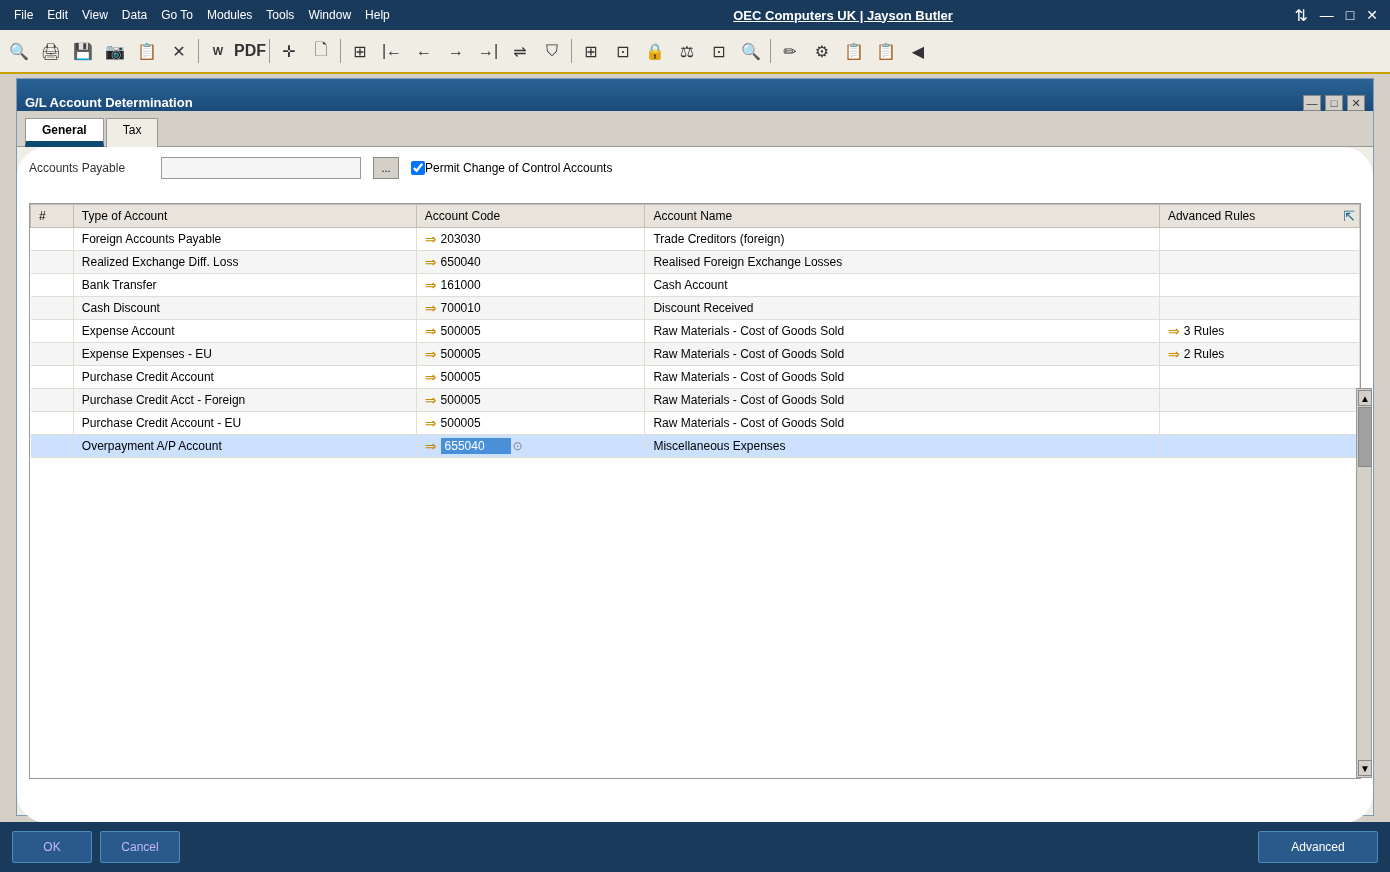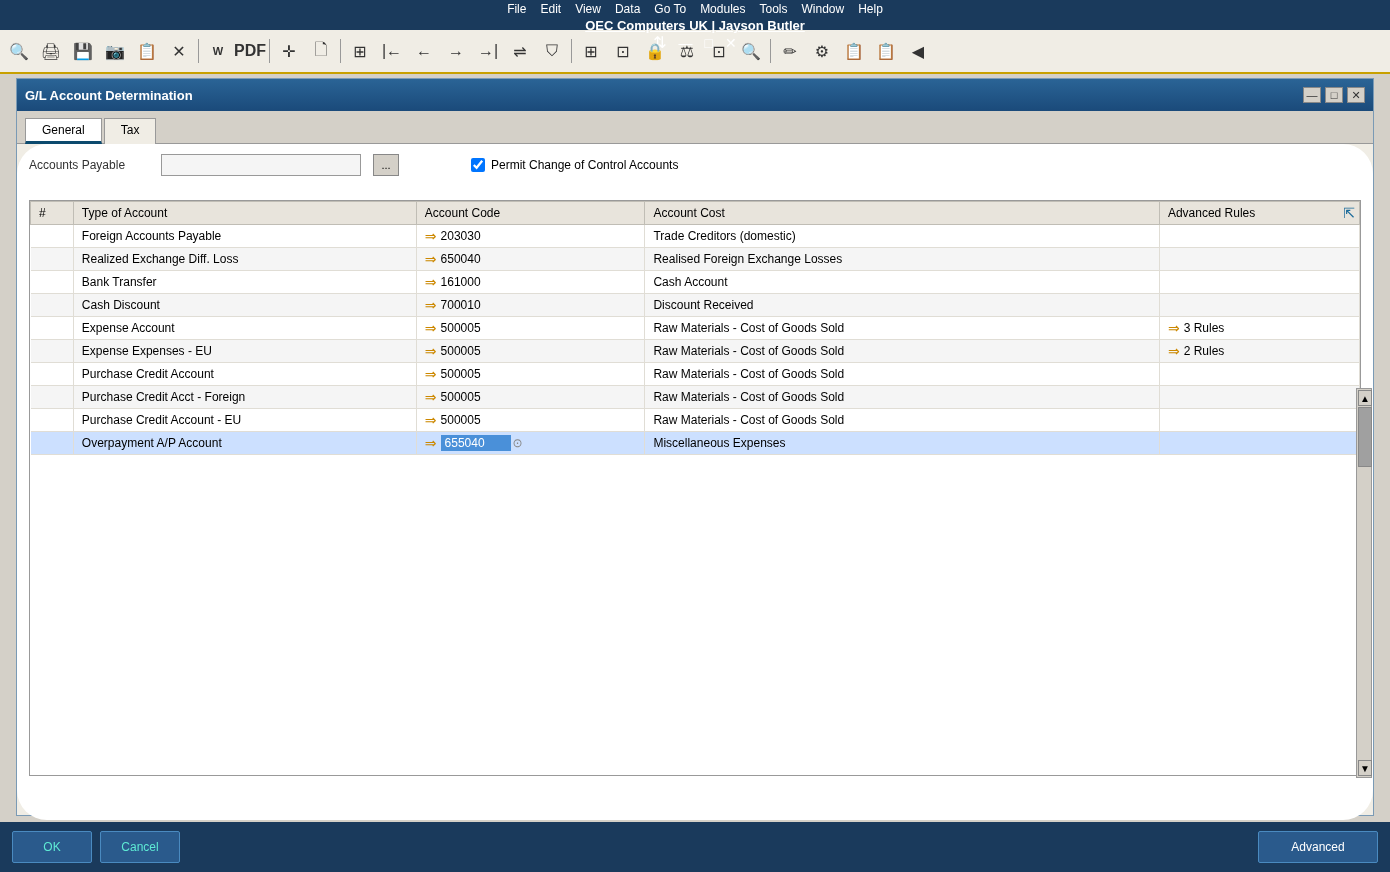--- a/index.html
+++ b/index.html
@@ -15,21 +15,20 @@
 
     
     .title-bar {
       display: flex;
       align-items: center;
       background: #1a3a5c;
       color: white;
       height: 30px;
       padding: 0 8px;
       justify-content: space-between;
-      flex-direction: column;
     }
     .title-bar-menu {
       display: flex;
       align-items: center;
       gap: 2px;
     }
     .menu-item {
       color: white;
       font-size: 12px;
       padding: 2px 6px;
@@ -89,21 +88,21 @@
       background: #f0ede5;
       border: 1px solid #7a9ab5;
       margin: 4px 8px;
       height: calc(872px - 74px - 60px);
     }
     .dialog-titlebar {
       background: linear-gradient(to bottom, #2a6496, #1a4a7a);
       color: white;
       padding: 16px 8px;
       display: flex;
-      align-items: center;
+      align-items: flex-start;
       justify-content: space-between;
       height: 28px;
     }
     .dialog-title-text {
       font-size: 13px;
       font-weight: bold;
     }
     .dialog-controls {
       display: flex;
       gap: 4px;
@@ -134,22 +133,22 @@
       border-bottom: none;
       padding: 4px 16px;
       cursor: pointer;
       font-size: 12px;
       margin-right: 2px;
       position: relative;
       bottom: -1px;
     }
     .tab.active {
       background: #ffffff;
-      border-bottom: 3px solid #0c4a6e;
-      font-weight: normal;
+      border-bottom: 6px solid #0c4a6e;
+      font-weight: bold;
       z-index: 1;
     }
 
     
     .dialog-content {
       background: white;
       margin: 0;
       padding: 10px 12px;
       height: calc(100% - 28px - 32px);
       border-radius: 30px;
@@ -182,22 +181,21 @@
       border: 1px solid #888;
       cursor: pointer;
       font-size: 11px;
       display: flex;
       align-items: center;
       justify-content: center;
     }
     .checkbox-area {
       display: flex;
       align-items: center;
-      gap: 6px;
-      margin-left: 60px;
+      gap: 0;
     }
     .checkbox-area input[type="checkbox"] {
       width: 14px;
       height: 14px;
       cursor: pointer;
     }
     .checkbox-label {
       font-size: 12px;
     }
 
@@ -294,21 +292,21 @@
       right: 0;
     }
     .bottom-left {
       display: flex;
       gap: 8px;
     }
     .action-btn {
       min-width: 80px;
       height: 32px;
       background: #2a5a8c;
-      color: #5eead4;
+      color: #c4b5fd;
       border: 1px solid #4a8ac0;
       cursor: pointer;
       font-size: 12px;
       padding: 0 16px;
       border-radius: 2px;
     }
     .advanced-btn {
       min-width: 120px;
       height: 32px;
       background: #2a5a8c;
@@ -420,38 +418,38 @@
         </div>
       </div>
 
       <div class="table-container">
         <table>
           <thead>
             <tr>
               <th class="num-col">#</th>
               <th style="width:240px;">Type of Account</th>
               <th style="width:160px;">Account Code</th>
-              <th style="width:360px;">Account Cost</th>
+              <th style="width:360px;">Account Name</th>
               <th style="width:140px; position:relative;">
                 Advanced Rules
                 <span class="expand-icon">⇱</span>
               </th>
             </tr>
           </thead>
           <tbody id="table-body">
               <tr>
                 <td class="num-col"></td>
                 <td>Foreign Accounts Payable</td>
                 <td>
                   <div class="account-code-cell">
                     <span class="arrow-icon">⇒</span>
                     <span>203030</span>
                   </div>
                 </td>
-                <td>Trade Creditors (domestic)</td>
+                <td>Trade Creditors (foreign)</td>
                 <td></td>
               </tr>
               <tr>
                 <td class="num-col"></td>
                 <td>Realized Exchange Diff. Loss</td>
                 <td>
                   <div class="account-code-cell">
                     <span class="arrow-icon">⇒</span>
                     <span>650040</span>
                   </div>

